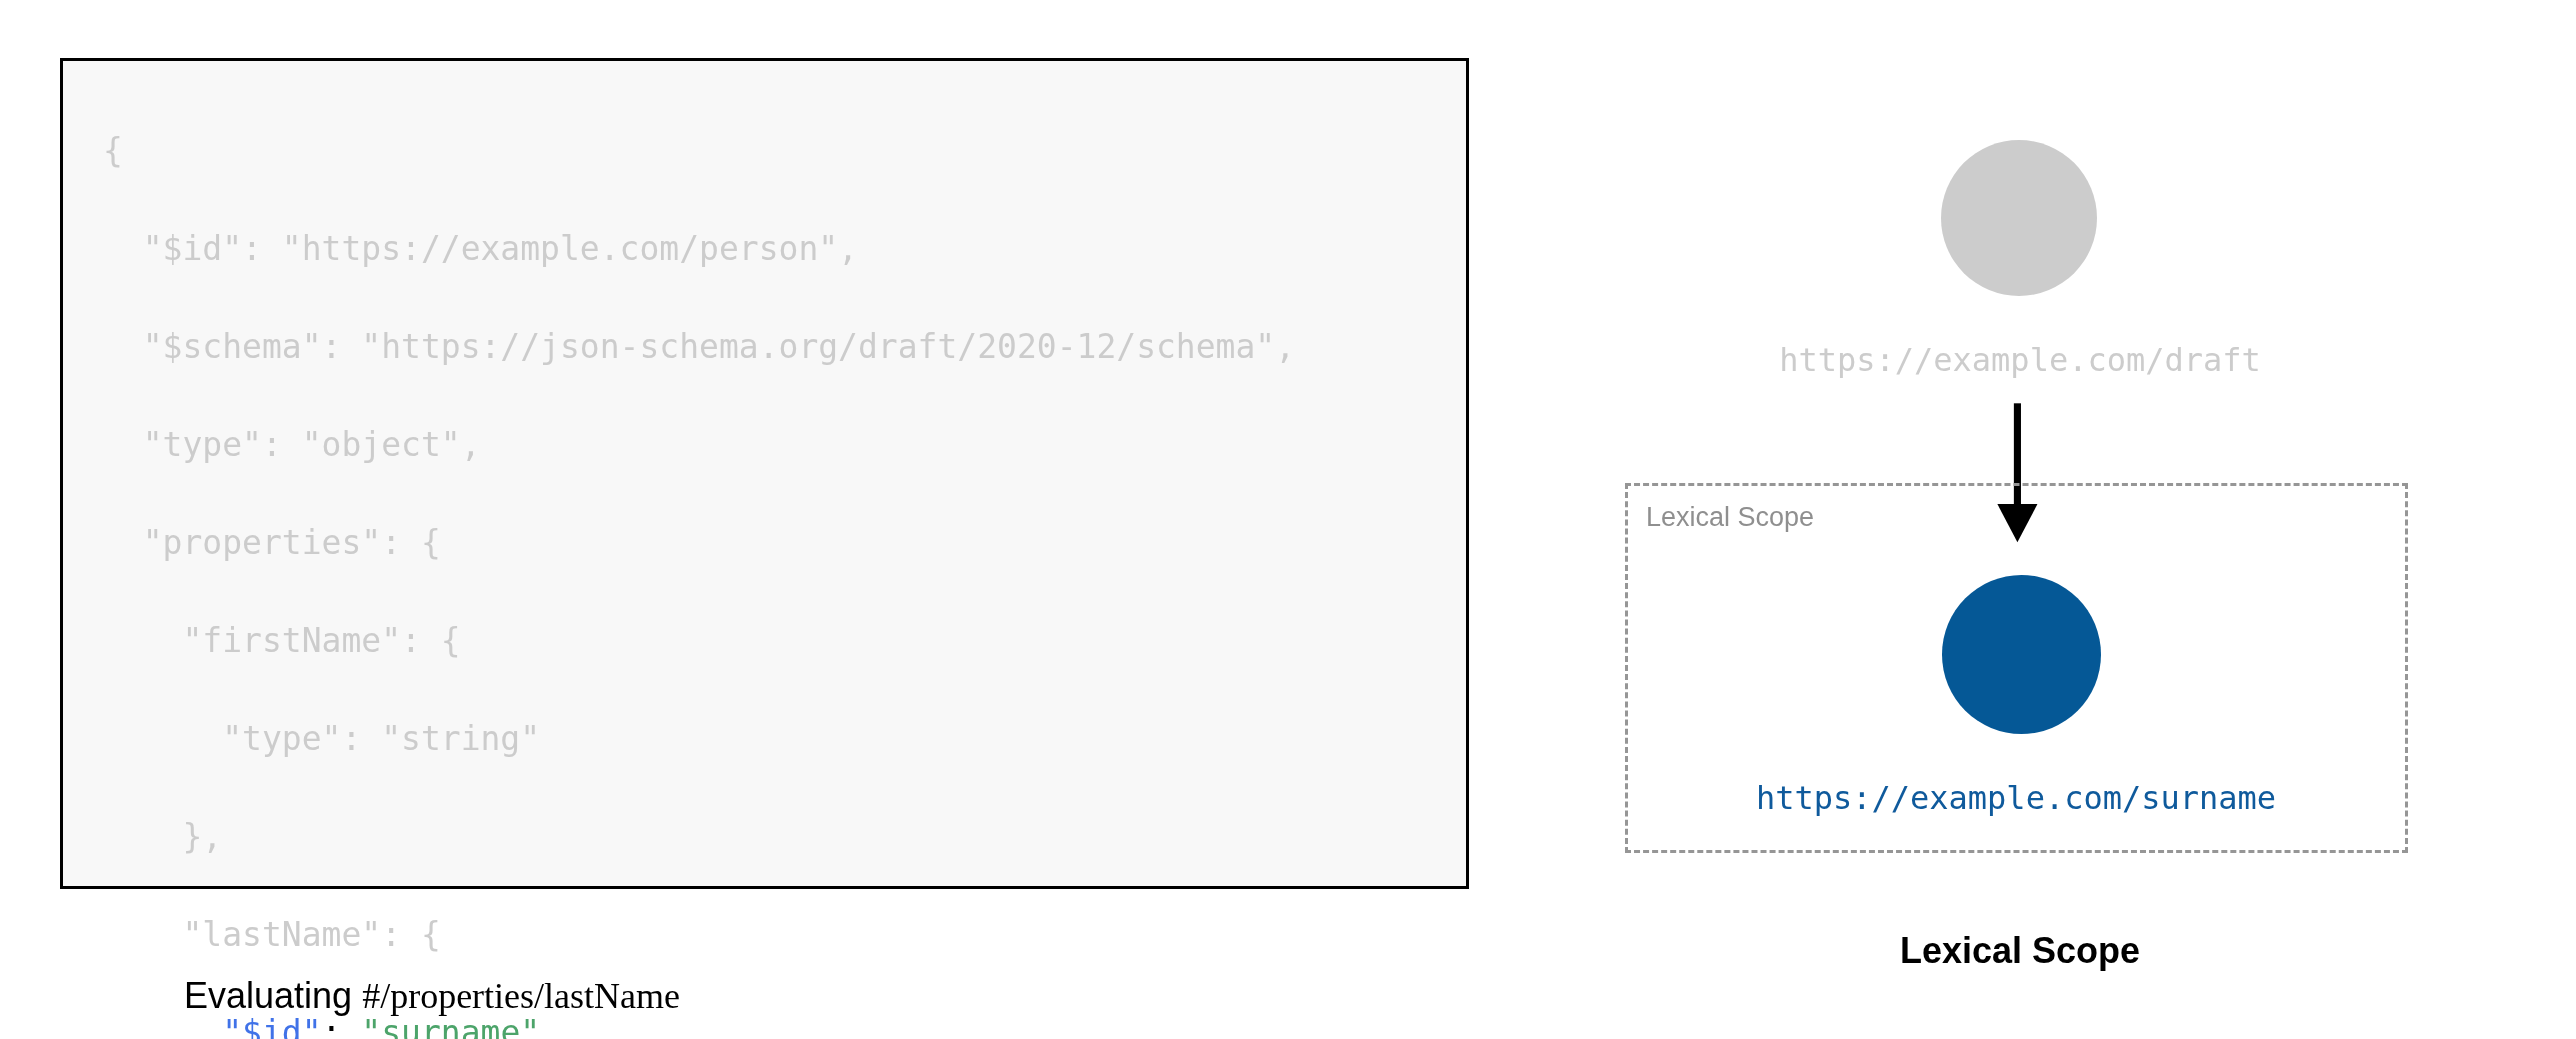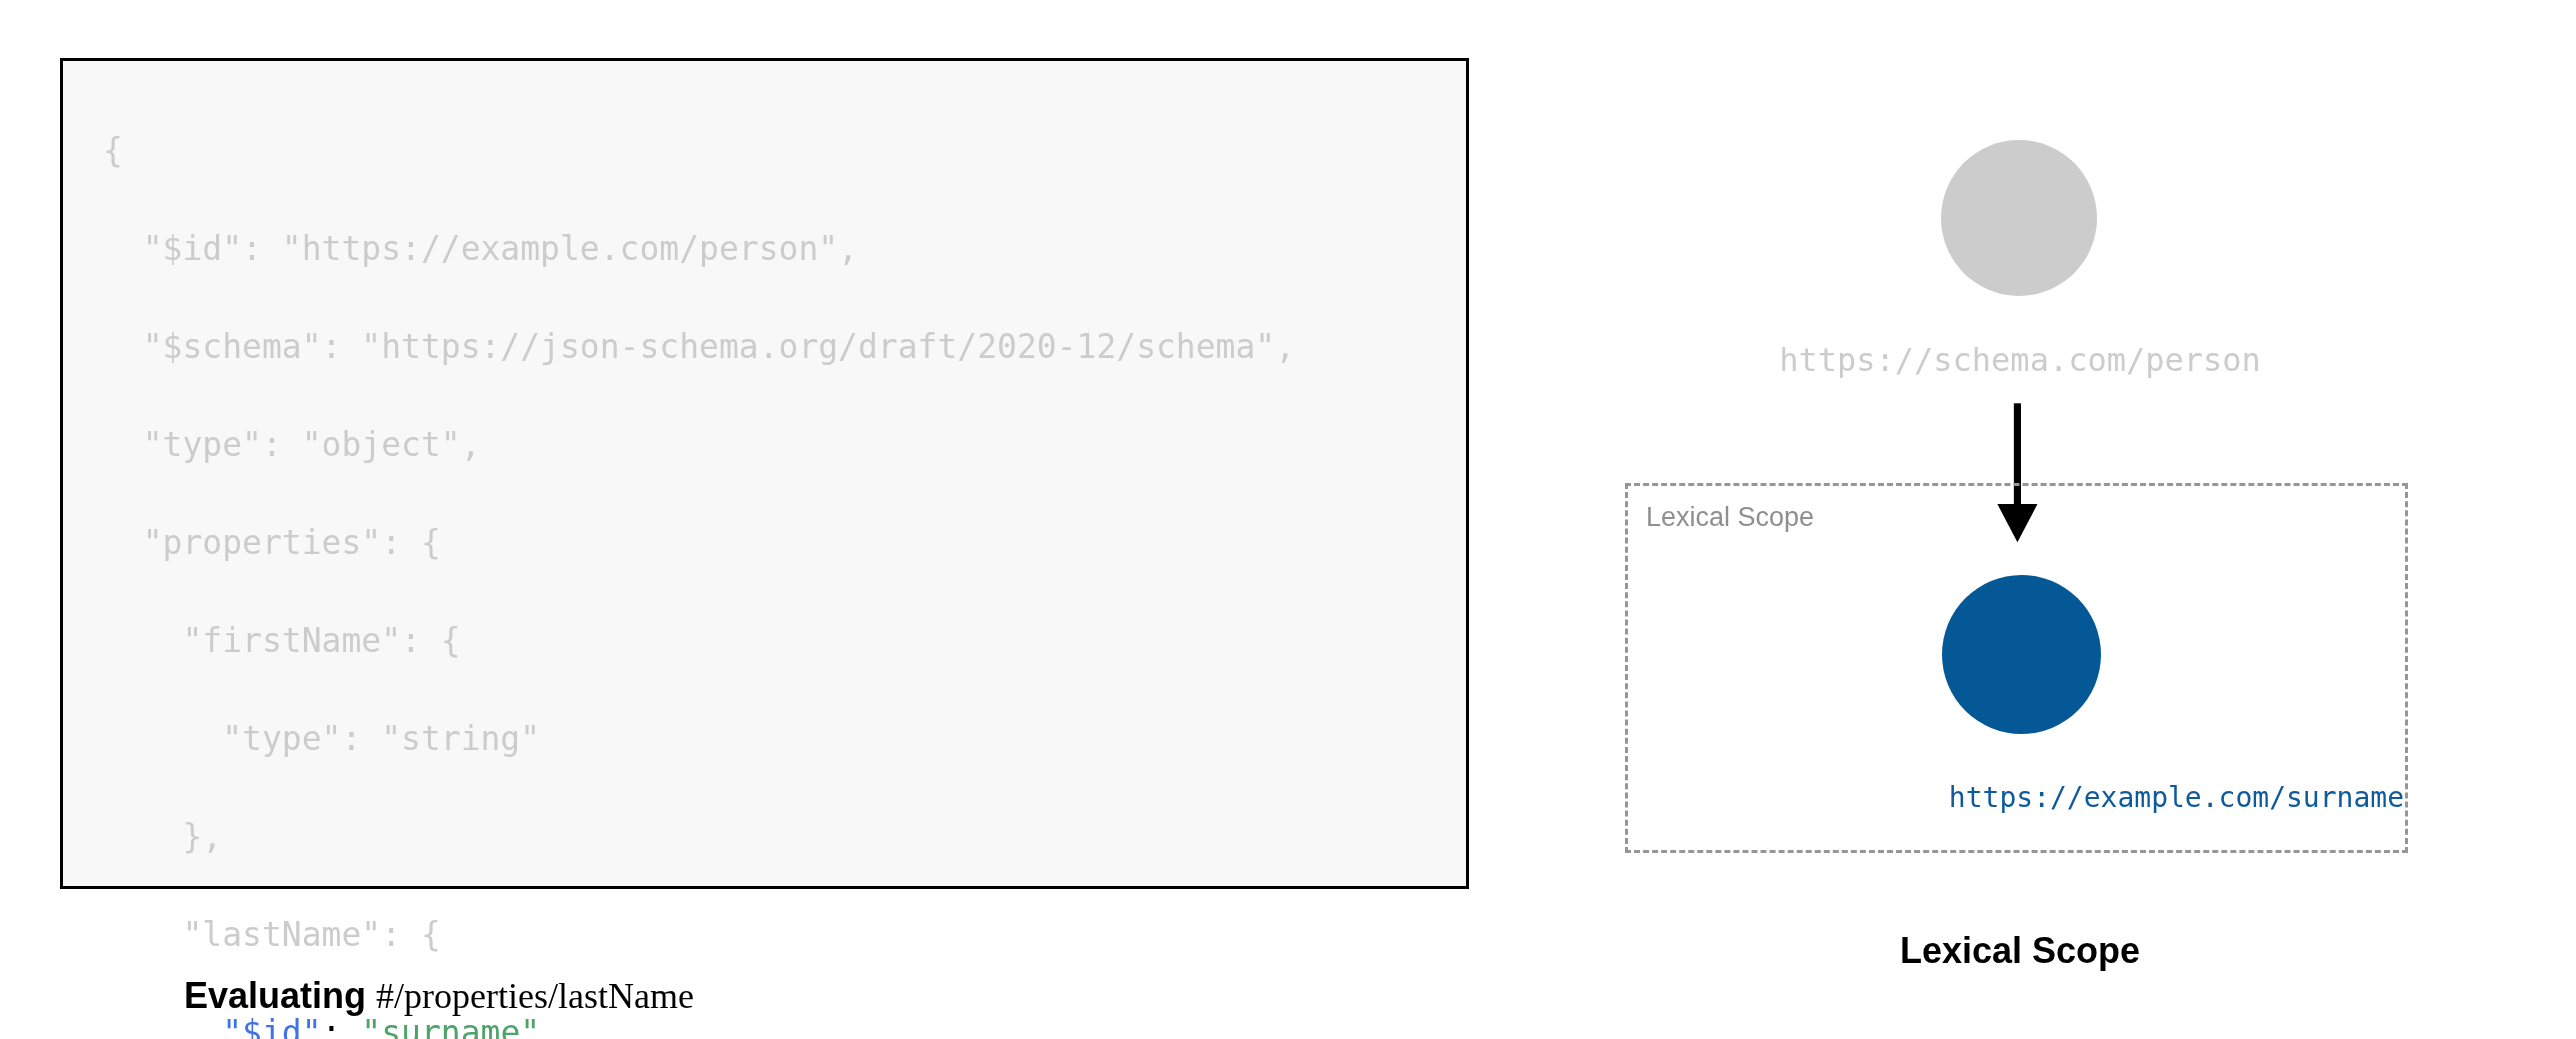--- a/index.html
+++ b/index.html
@@ -57,21 +57,21 @@
     position: absolute;
     left: 144px;
     top: 928px;
     font-size: 36px;
     line-height: 45px;
     color: #000000;
     white-space: pre;
   }
   #left-caption .cap-bold {
     font-family: "Liberation Sans", sans-serif;
-    font-weight: bold;
+    font-weight: normal;
   }
   #left-caption .cap-mono {
     font-family: Liberation Serif, serif;
     font-weight: normal;
   }
 
   
   #right-panel {
     position: absolute;
     left: 1559px;
@@ -141,23 +141,23 @@
     height: 159px;
     border-radius: 50%;
     background: #055896;
   }
 
   #inner-node-label {
     position: absolute;
     left: 0px;
     top: 291px;
     width: 776px;
-    text-align: right;
+    text-align: center;
     font-family: "DejaVu Sans Mono", "Liberation Mono", monospace;
-    font-size: 28px;
+    font-size: 32px;
     line-height: 42px;
     color: #0f5a9c;
     white-space: pre;
   }
 
   #right-caption {
     position: absolute;
     left: 0px;
     top: 928px;
     width: 922px;
@@ -195,21 +195,21 @@
   <div id="left-caption">
     <span class="cap-bold">Evaluating </span><span class="cap-mono">#/properties/lastName</span>
   </div>
 
 </div>
 
 <div id="right-panel">
 
   <div id="outer-node-circle"></div>
 
-  <div id="outer-node-label">https://schema.com/person</div>
+  <div id="outer-node-label">https://example.com/draft</div>
 
   <svg id="scope-arrow" viewBox="0 0 130 225" xmlns="http://www.w3.org/2000/svg">
     <line x1="61" y1="0" x2="61" y2="185" stroke="#000000" stroke-width="11"></line>
     <polygon points="61,215 30,156 92,156" fill="#000000"></polygon>
   </svg>
 
   <div id="scope-box">
     <div id="scope-box-label">Lexical Scope</div>
 
     <div id="inner-node-circle"></div>

